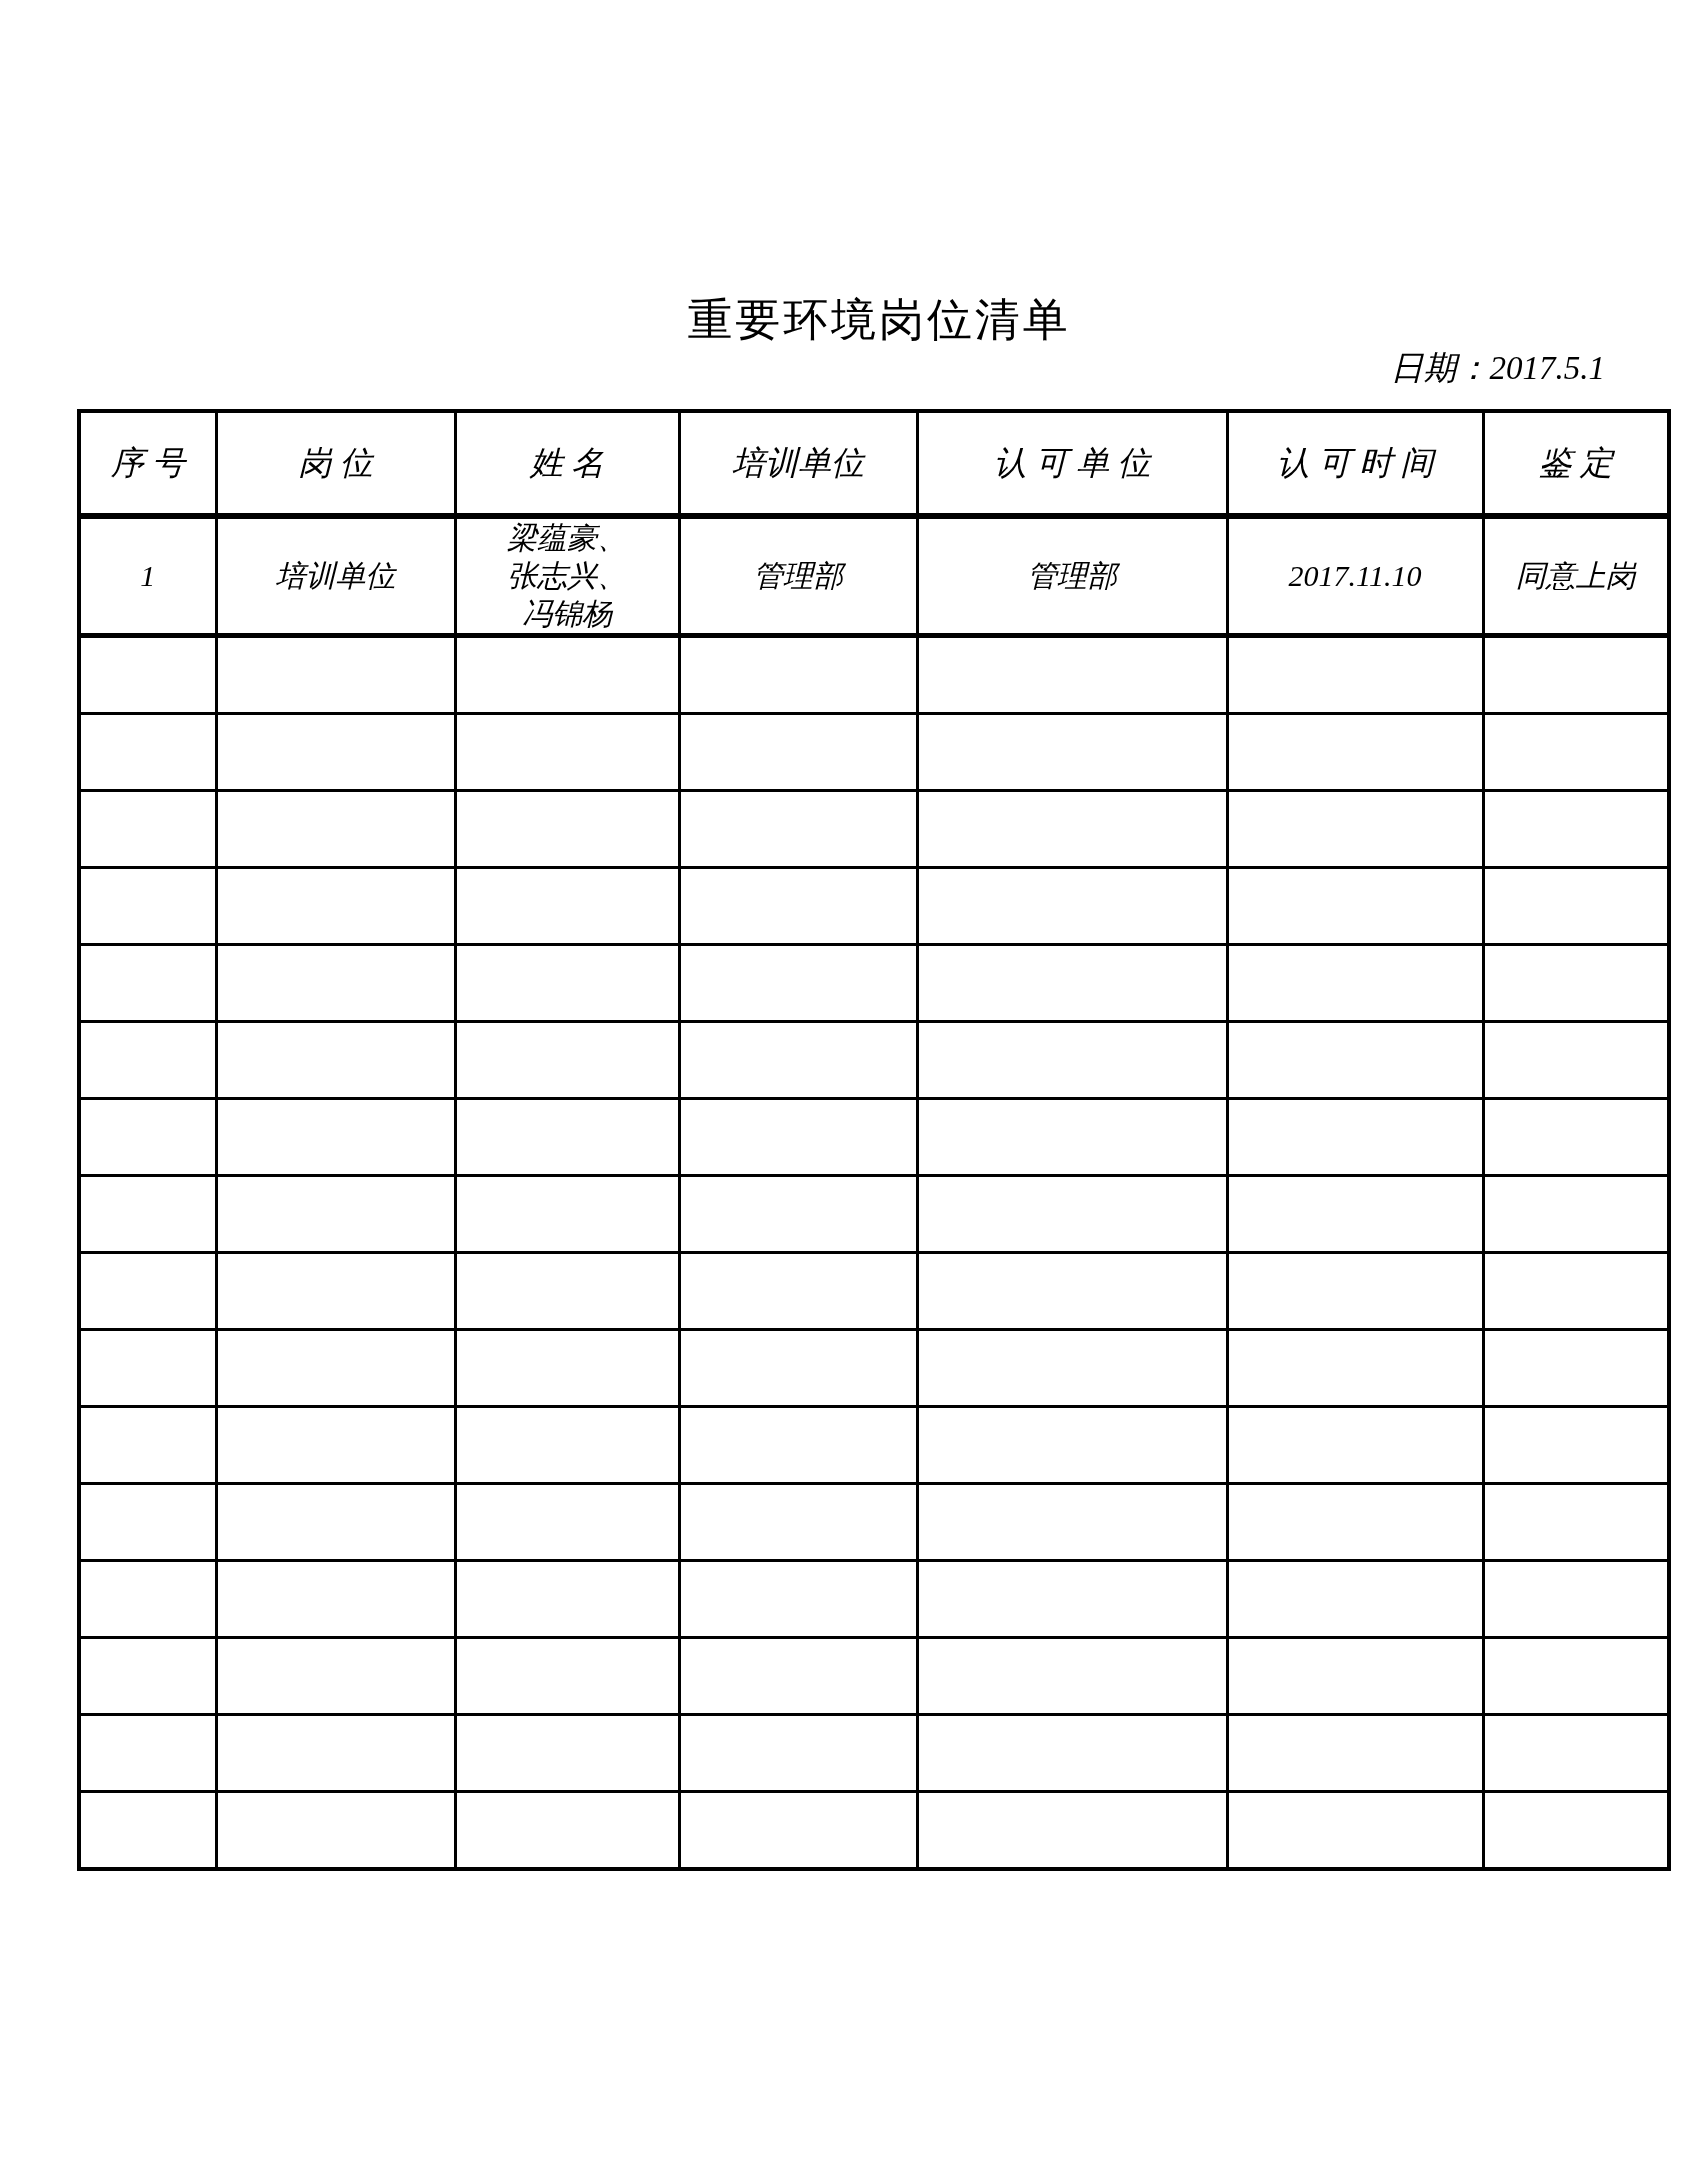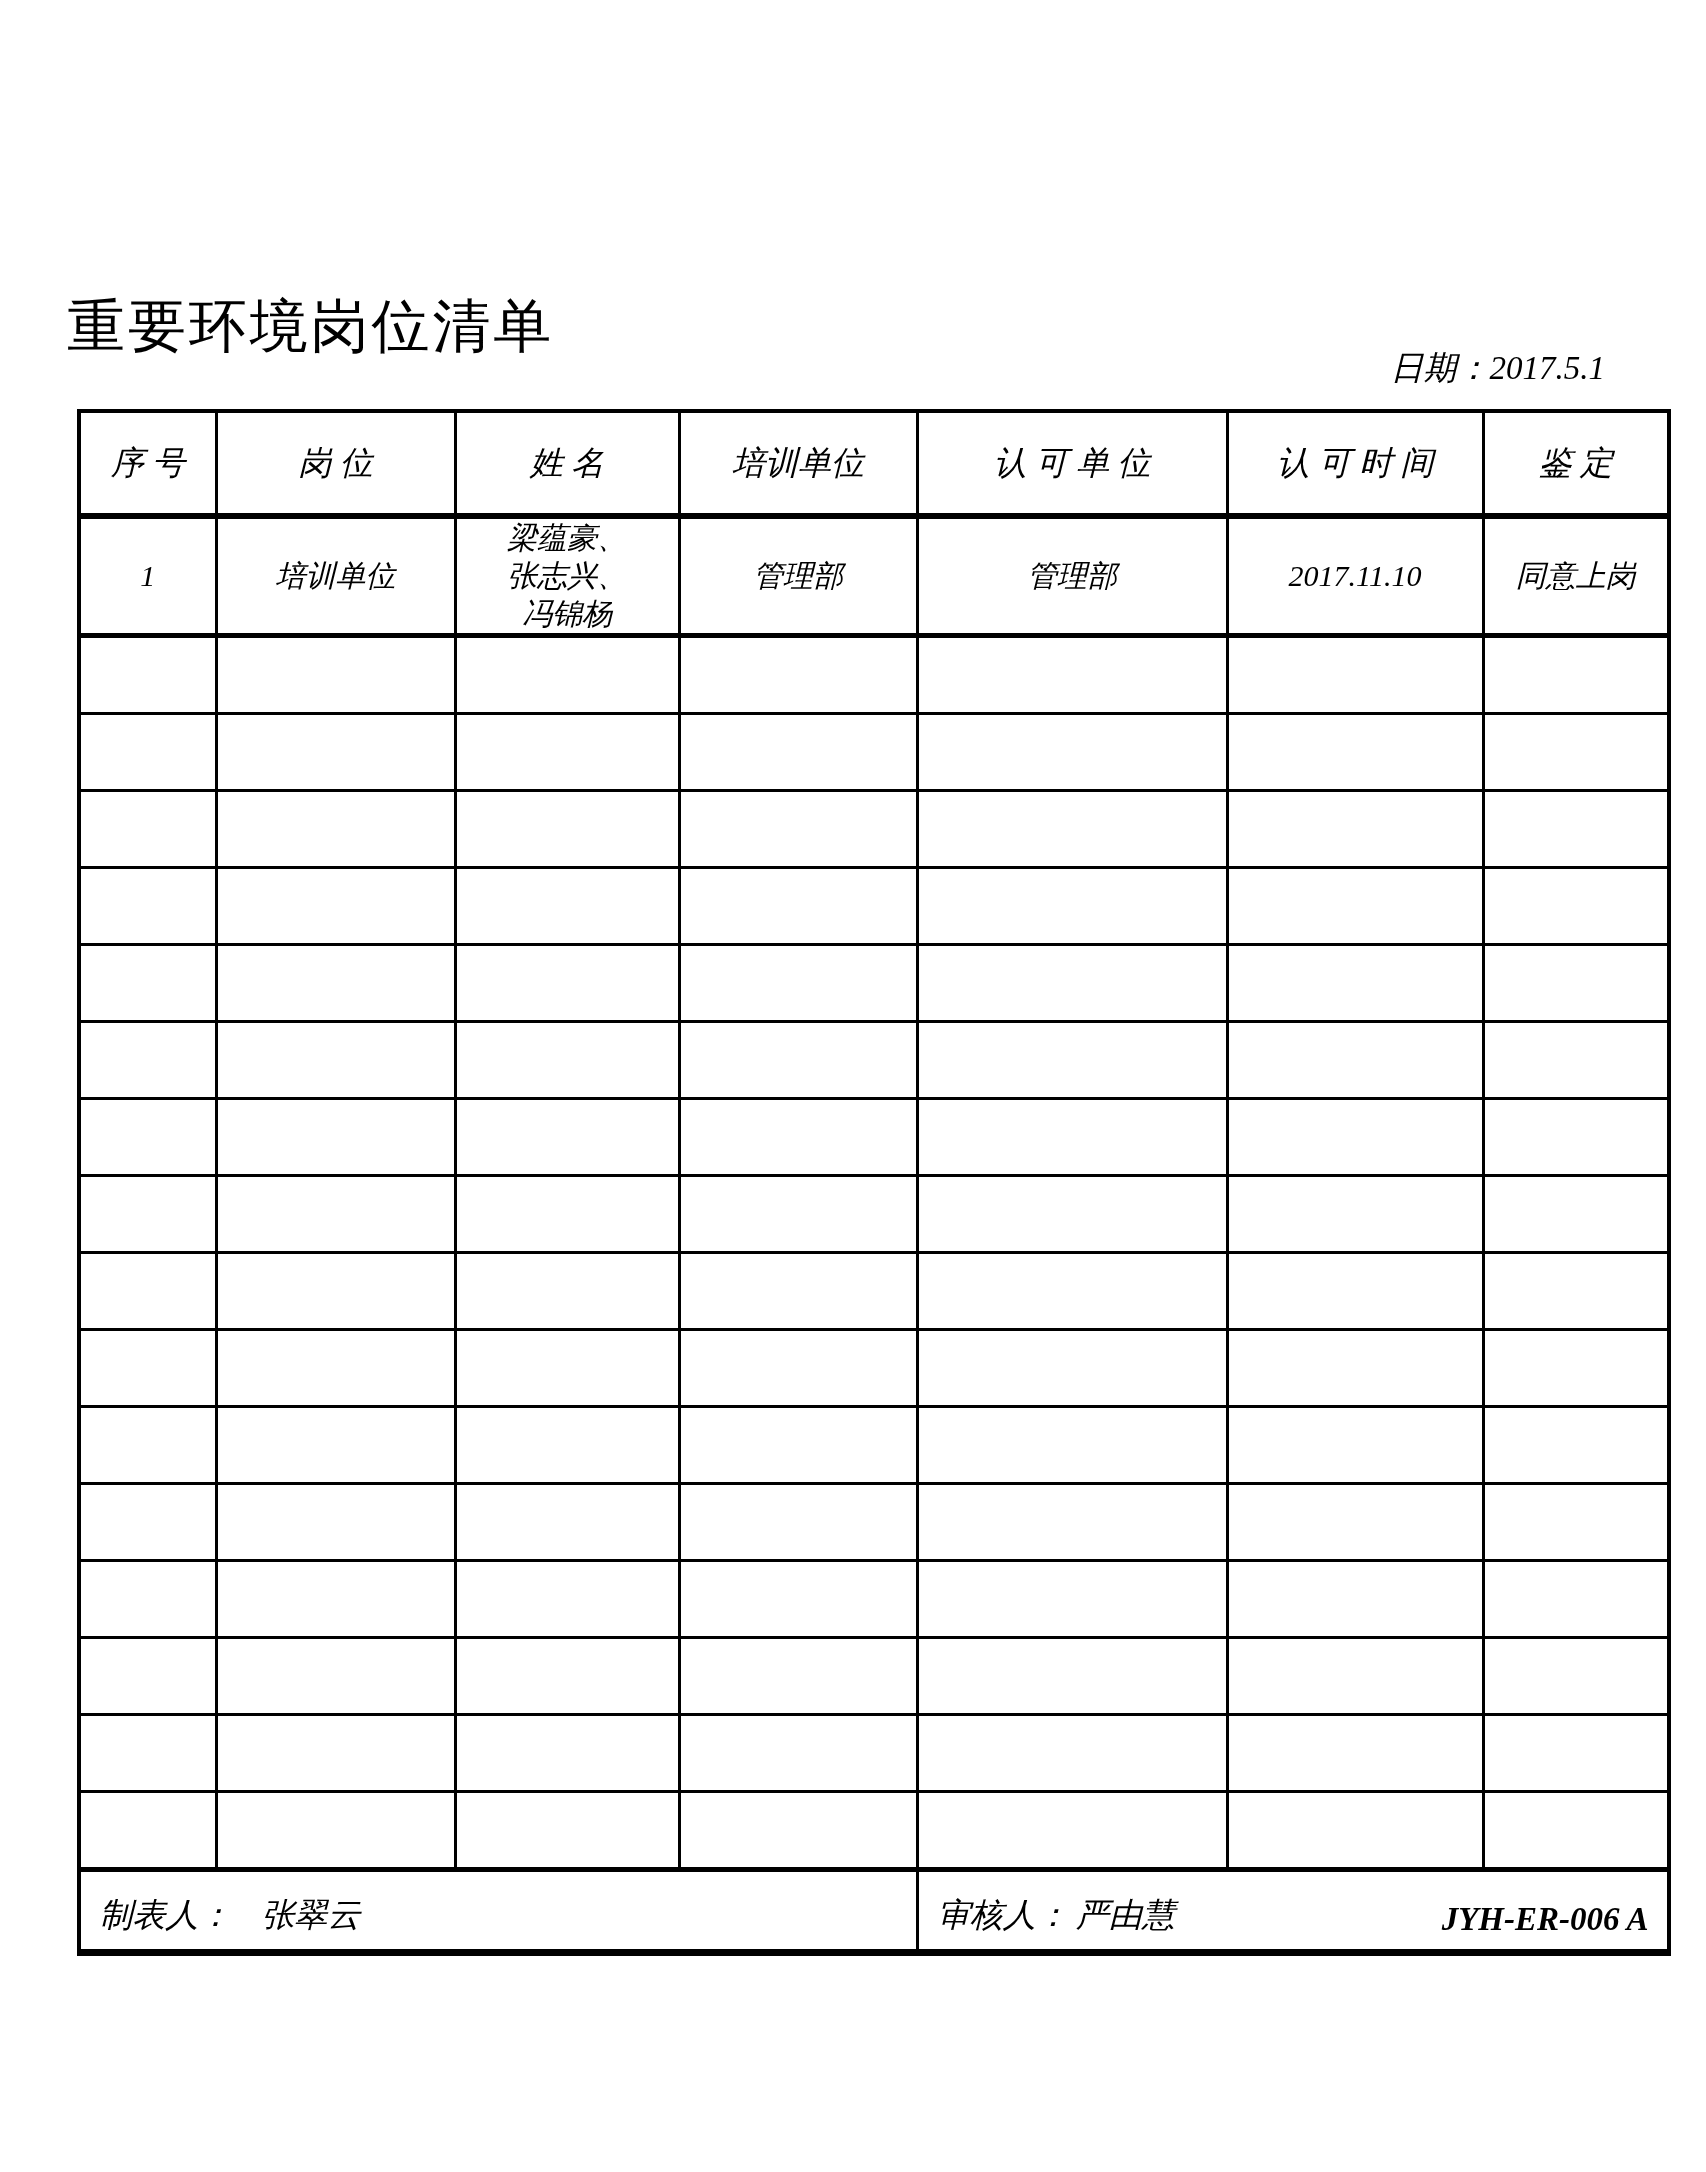--- a/index.html
+++ b/index.html
@@ -10,23 +10,24 @@
   body {
     width: 1707px;
     height: 2172px;
     position: relative;
     font-family: "Liberation Serif", "DejaVu Serif", serif;
     color: #000000;
   }
   .doc-title {
     position: absolute;
     top: 298px;
-    left: 67px;
+    left: 84px;
     width: 1590px;
-    font-size: 58px;
+    text-align: center;
+    font-size: 45px;
     letter-spacing: 2.9px;
     line-height: 1;
     white-space: nowrap;
   }
   .doc-date {
     position: absolute;
     top: 352px;
     left: 77px;
     width: 1528px;
     text-align: right;
@@ -274,26 +275,15 @@
       </tr>
       <tr class="empty-row">
         <td></td>
         <td></td>
         <td></td>
         <td></td>
         <td></td>
         <td></td>
         <td></td>
       </tr>
-      <tr class="footer-row" id="footer-row">
-      <td colspan="4">
-        <span class="label-gap-wide">制表人：</span><span>张翠云</span>
-      </td>
-      <td colspan="3">
-        <div class="footer-right-wrap">
-          <span><span class="label-gap-narrow">审核人：</span><span>严由慧</span></span>
-          <span class="form-code">JYH-ER-006 A</span>
-        </div>
-      </td>
-    </tr>
   </tbody>
 </table>
 
 
 </body></html>

